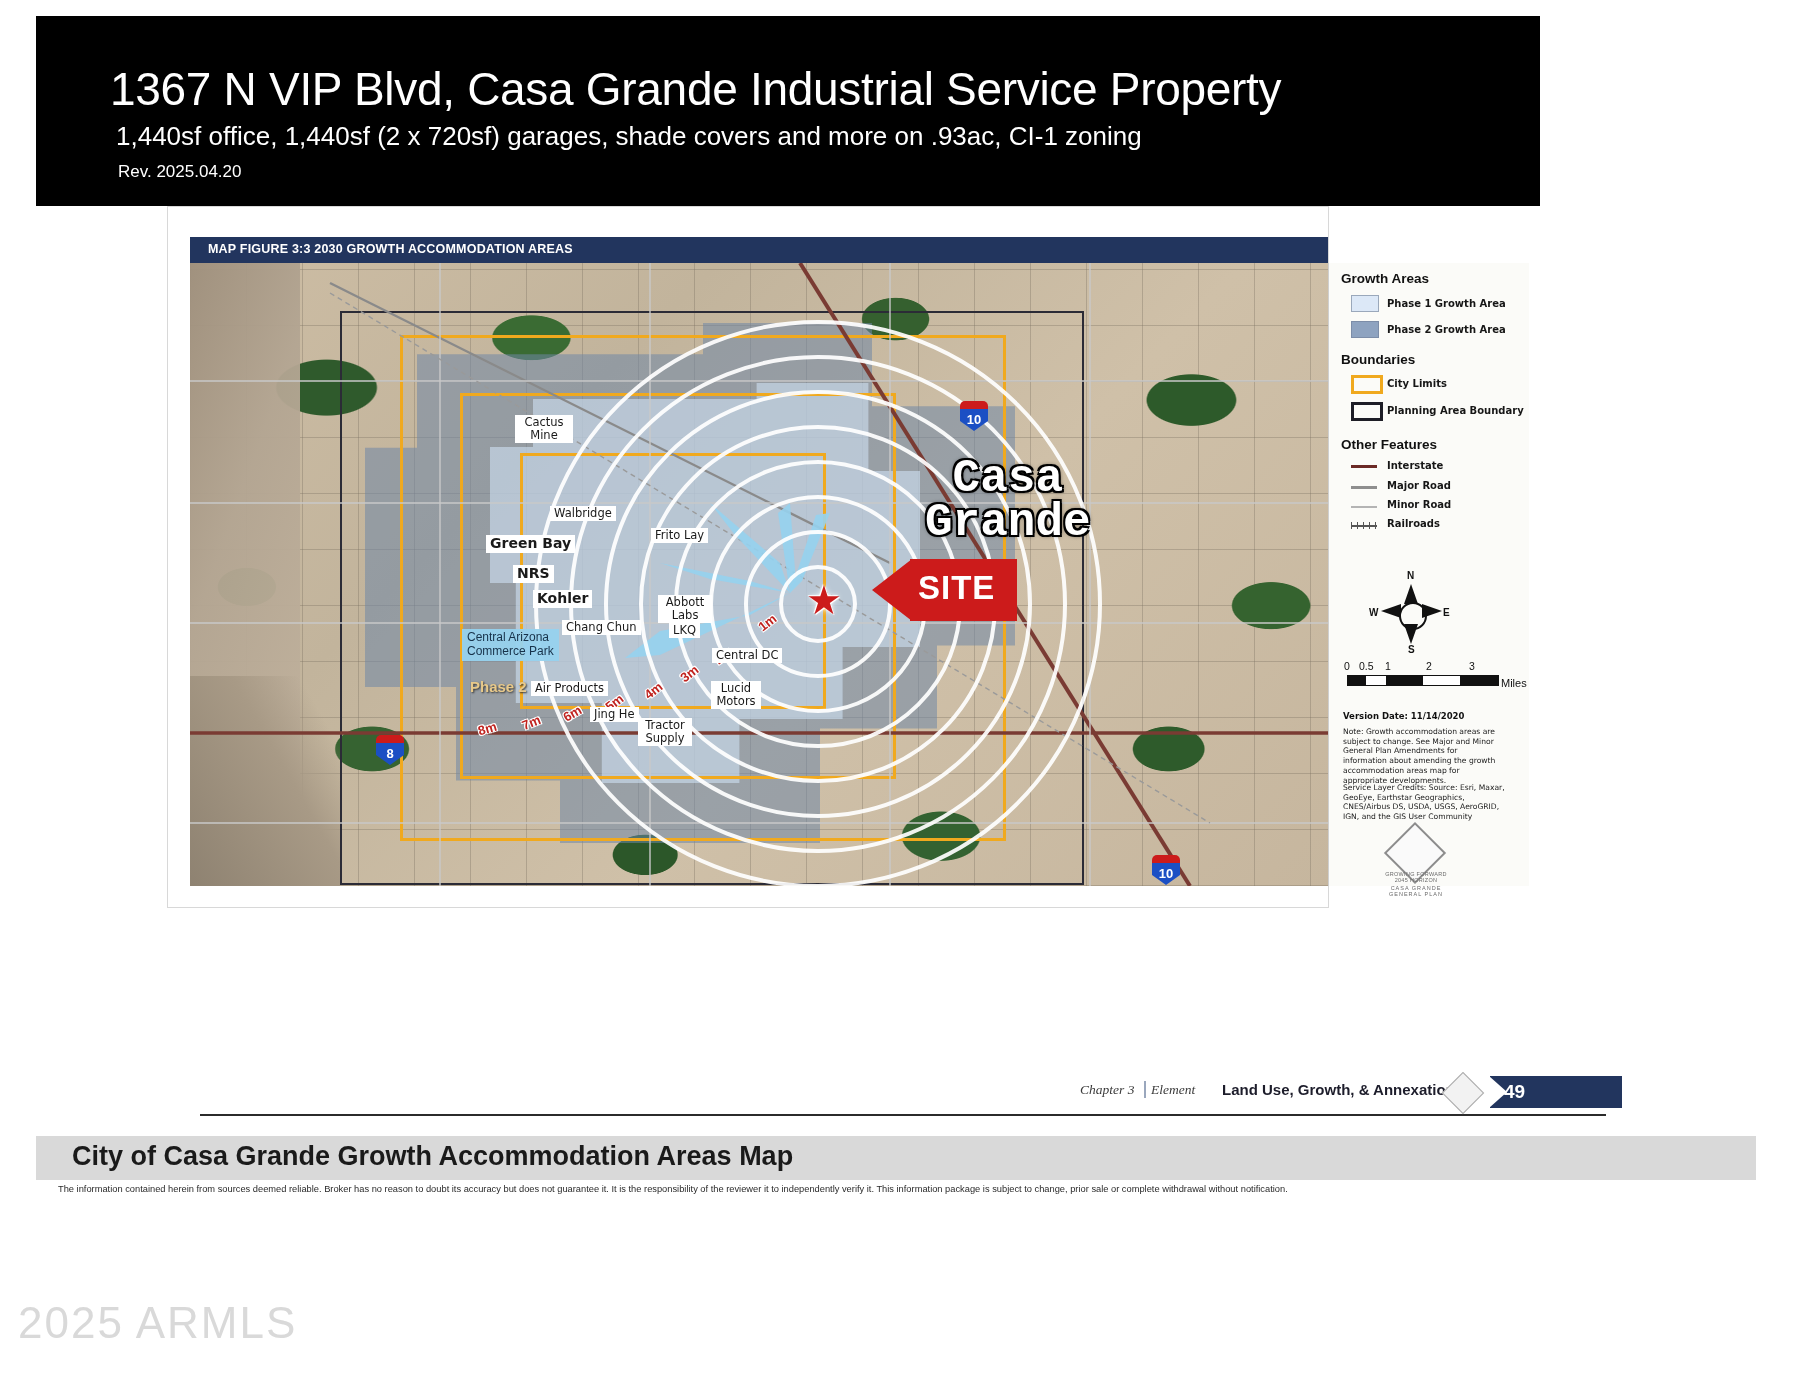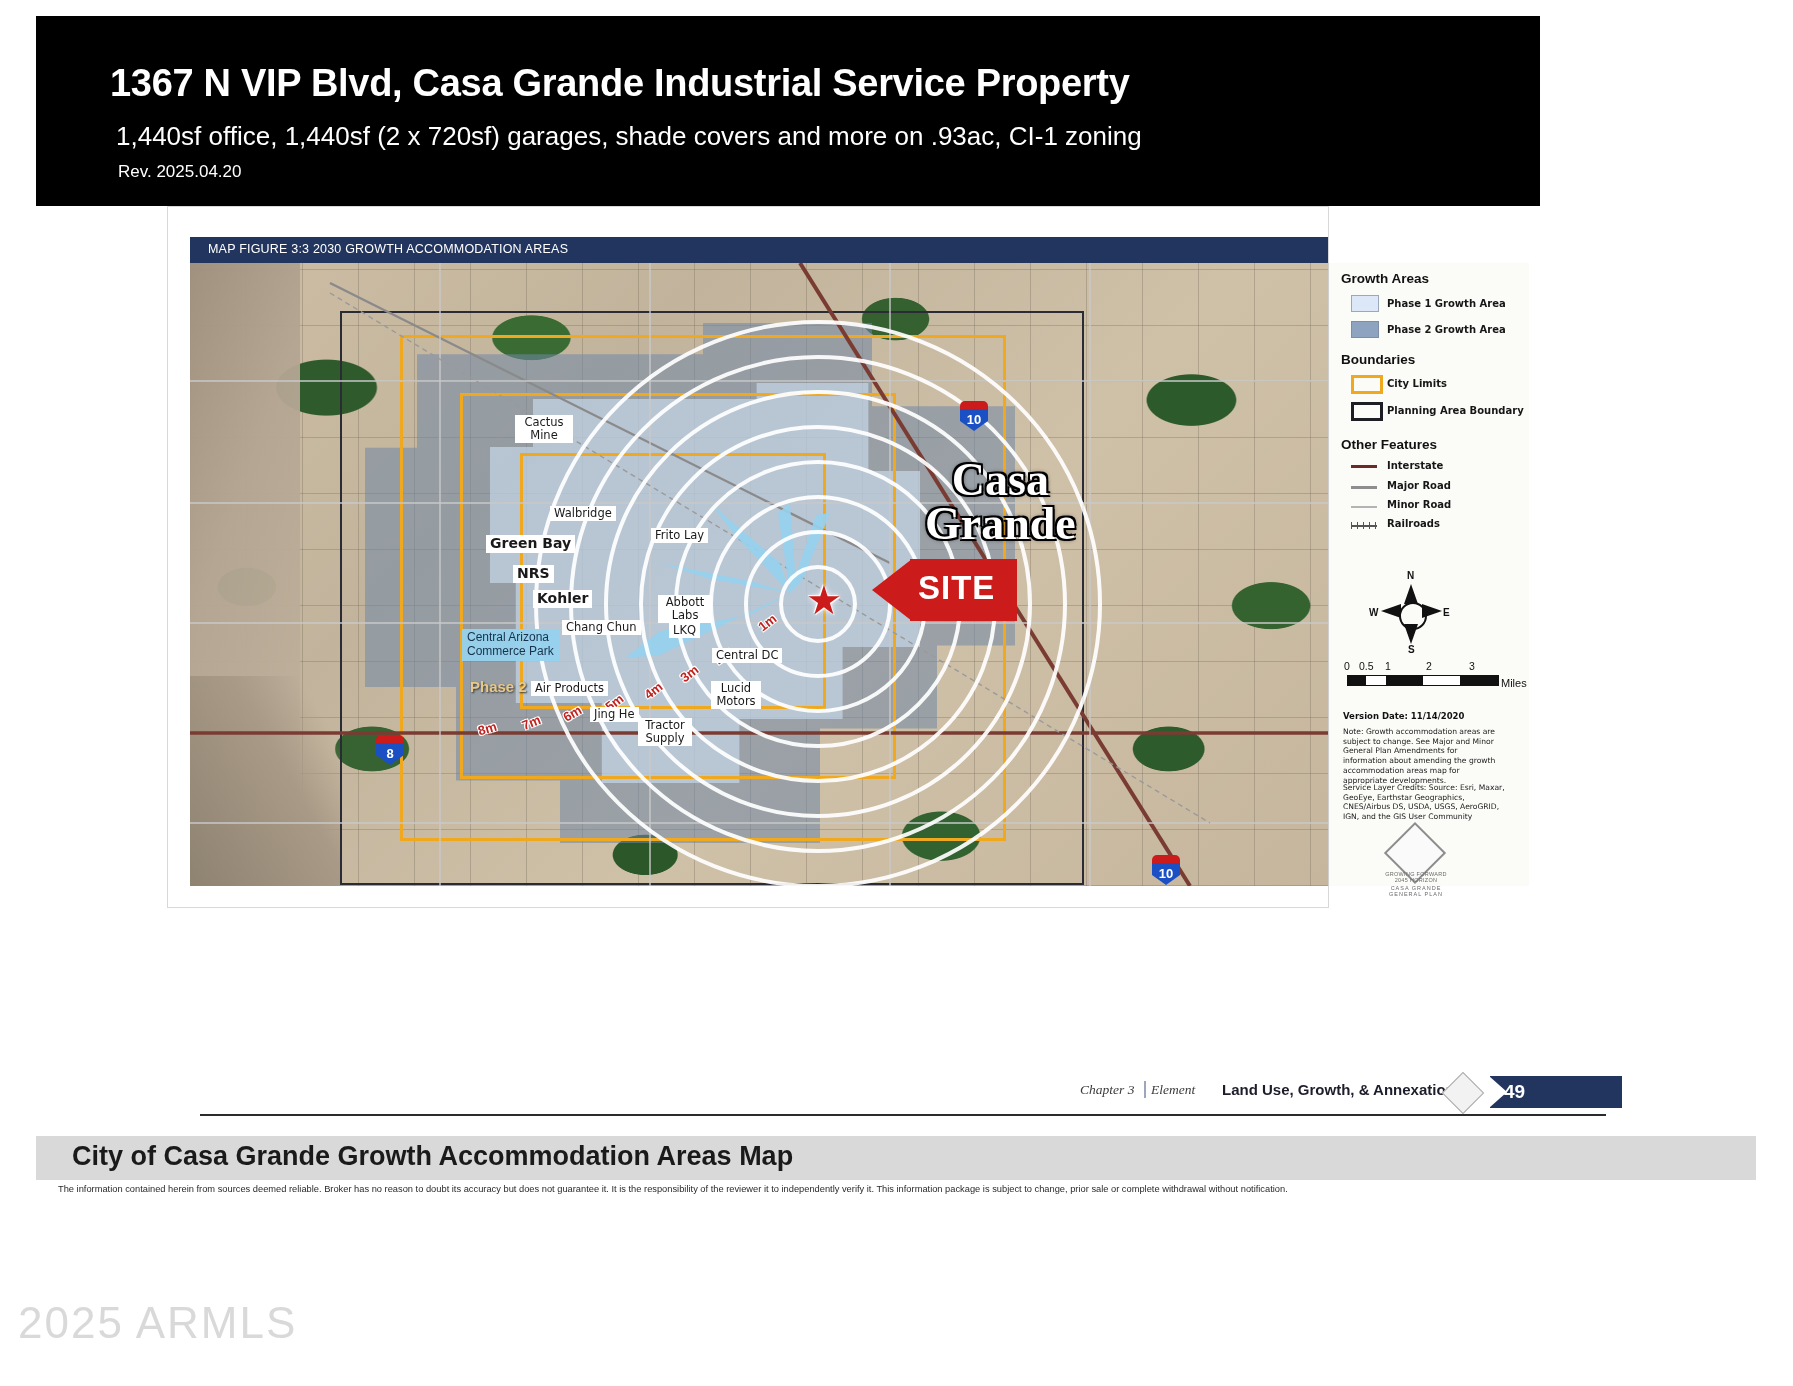--- a/index.html
+++ b/index.html
@@ -1,27 +1,27 @@
 <!DOCTYPE html>
 <html><head>
 <meta charset="utf-8">
 <style>
   html,body{margin:0;padding:0;background:#ffffff;}
   body{width:1793px;height:1386px;position:relative;font-family:"Liberation Sans",sans-serif;overflow:hidden;}
 
   
   .header-band{position:absolute;left:36px;top:16px;width:1504px;height:190px;background:#000000;}
-  .hdr-title{position:absolute;left:74px;top:46px;color:#ffffff;font-size:38px;font-weight:bold;letter-spacing:-0.3px;white-space:nowrap;}
+  .hdr-title{position:absolute;left:74px;top:46px;color:#ffffff;font-size:46px;font-weight:normal;letter-spacing:-0.3px;white-space:nowrap;}
   .hdr-sub{position:absolute;left:80px;top:105px;color:#ffffff;font-size:26px;font-weight:normal;white-space:nowrap;}
   .hdr-rev{position:absolute;left:82px;top:146px;color:#ffffff;font-size:17px;white-space:nowrap;}
 
   
   .doc-panel{position:absolute;left:167px;top:206px;width:1160px;height:700px;background:#ffffff;border:1px solid #d8d8d8;}
   .map-titlebar{position:absolute;left:22px;top:30px;width:1138px;height:26px;background:#22355e;}
-  .map-titlebar span{position:absolute;left:18px;top:5px;color:#ffffff;font-size:12.5px;font-weight:normal;letter-spacing:.2px;}
+  .map-titlebar span{position:absolute;left:18px;top:5px;color:#ffffff;font-size:12.5px;font-weight:bold;letter-spacing:.2px;}
 
   .map-body{position:absolute;left:22px;top:56px;width:1138px;height:623px;overflow:hidden;background:#cdbfae;}
 
   
   .sat{position:absolute;inset:0;
     background-color:#c8b79f;
     background-image:
       radial-gradient(ellipse 90px 50px at 12% 20%, #2f5a2c 0 55%, transparent 57%),
       radial-gradient(ellipse 70px 40px at 30% 12%, #3a6b33 0 55%, transparent 57%),
       radial-gradient(ellipse 60px 38px at 62% 9%, #35602f 0 55%, transparent 57%),
@@ -64,21 +64,21 @@
 
   
   .lbl{position:absolute;background:#ffffff;color:#1a1a1a;font-size:11.5px;line-height:1.12;
        padding:1px 4px;white-space:nowrap;font-family:"DejaVu Sans",sans-serif;}
   .lbl.big{font-size:14px;font-weight:bold;}
   .lbl.two{white-space:normal;text-align:center;}
   .lbl-cap{position:absolute;background:rgba(150,210,238,.95);color:#17324a;font-size:12px;line-height:1.15;padding:2px 5px;text-align:left;}
 
   .casa-grande{position:absolute;left:735px;top:195px;font-size:46px;font-weight:bold;color:#ffffff;
     text-shadow:-2px -2px 0 #000,2px -2px 0 #000,-2px 2px 0 #000,2px 2px 0 #000,0 0 5px #000;
-    line-height:.95;text-align:center;font-family:Liberation Serif, serif;}
+    line-height:.95;text-align:center;font-family:Liberation Mono, monospace;}
 
   .site-arrow{position:absolute;left:682px;top:296px;width:145px;height:62px;}
   .site-arrow .body{position:absolute;left:38px;top:0;width:107px;height:62px;background:#cc1b1b;}
   .site-arrow .tip{position:absolute;left:0;top:0;width:0;height:0;border-top:31px solid transparent;border-bottom:31px solid transparent;border-right:40px solid #cc1b1b;}
   .site-arrow .txt{position:absolute;left:46px;top:10px;color:#ffffff;font-size:33px;font-weight:bold;letter-spacing:1px;font-family:"Liberation Sans",sans-serif;}
 
   .star{position:absolute;left:616px;top:322px;width:34px;height:34px;color:#cc1b1b;font-size:40px;line-height:30px;
         text-shadow:0 0 3px #fff,0 0 6px #fff,1px 1px 0 #fff,-1px -1px 0 #fff;}
 
   .mring-lbl{position:absolute;color:#c0231f;font-weight:bold;font-size:13px;

